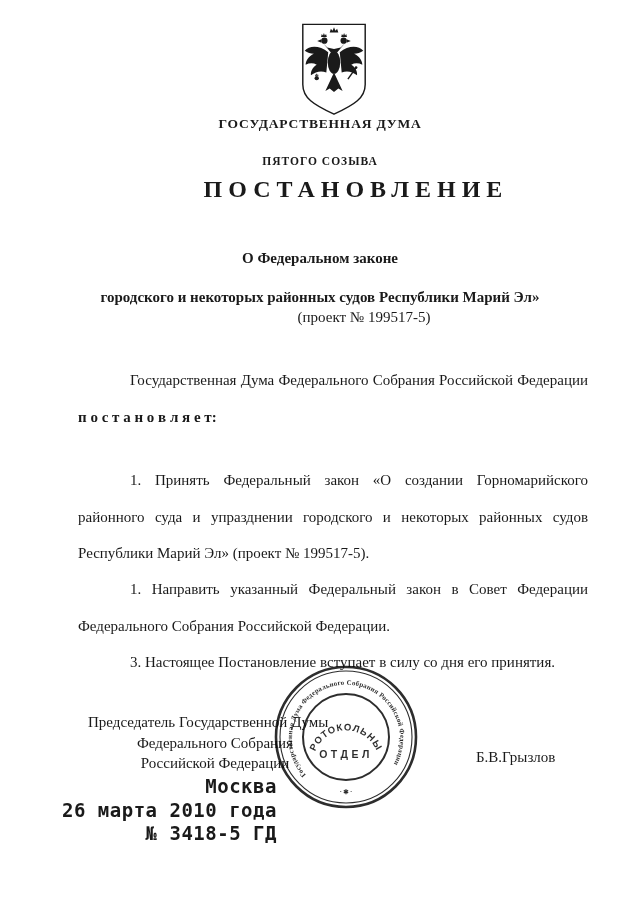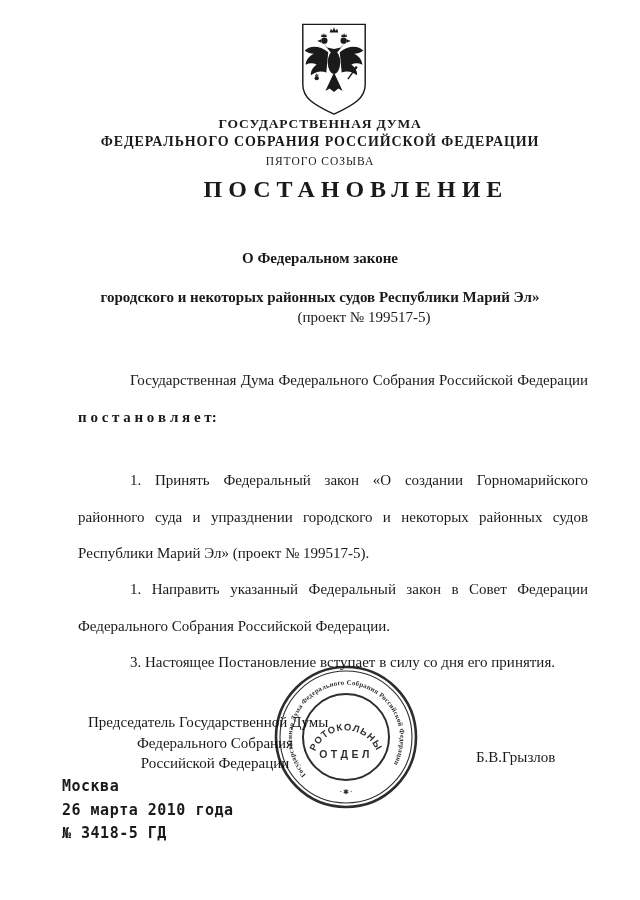--- a/index.html
+++ b/index.html
@@ -14,21 +14,21 @@
   }
   .abs { position:absolute; }
   .centered { left:0; width:640px; text-align:center; }
 
   
   .emblem { left:296px; top:22px; width:76px; height:96px; }
 
   
   .hdr1 { top:116px; font-size:13.5px; font-weight:bold; letter-spacing:0.8px; }
   .hdr2 { top:134px; font-size:14px;   font-weight:bold; letter-spacing:0.9px; }
-  .hdr3 { top:155px; font-size:11.5px; font-weight:normal; letter-spacing:1px; }
+  .hdr3 { top:155px; font-size:11.5px; font-weight:bold; letter-spacing:1px; }
 
   
   .title1 { top:176px; font-size:24px; font-weight:bold; letter-spacing:6px;padding-left:36px; }
   .title2 { top:206px; font-size:20px; font-weight:normal; letter-spacing:3px; word-spacing:14px; }
 
   
   .subj { line-height:19.5px; font-size:15px; font-weight:bold; }
   .subj1 { top:249px; }
   .subj2 { top:268.5px; }
   .subj3 { top:288px; }
@@ -56,22 +56,23 @@
   .stamp {
     left:270px; top:661px; width:152px; height:152px;
     opacity:0.9;
     mix-blend-mode:multiply;
   }
 
   
   .footer {
     left:62px; top:775px;
     font-family:"DejaVu Sans Mono","Liberation Mono",monospace;
-    font-weight:bold; font-size:15px; line-height:23.5px;
+    font-weight:bold; font-size:19px; line-height:23.5px;
     letter-spacing:0.5px;
+    text-align:right;
   }
 </style>
 </head>
 <body>
 
 <div class="page">
 
   <svg class="abs emblem" viewBox="0 0 150 200" aria-hidden="true">
     <g fill="none" stroke="#1a1a1a">
       <path d="M10,5 H140 V130 C140,158 118,172 75,192 C32,172 10,158 10,130 Z" stroke-width="3" fill="#ffffff"></path>
@@ -100,21 +101,20 @@
 
       <circle cx="39" cy="117" r="4.5"></circle>
       <path d="M38,108 h2 v4 h-2 z M35.5,110 h7 v1.8 h-7 z"></path>
 
       <path d="M104,119 L121,95" stroke="#1a1a1a" stroke-width="3"></path>
       <circle cx="121" cy="95" r="2.8"></circle>
     </g>
   </svg>
 
   <div class="abs centered hdr1">ГОСУДАРСТВЕННАЯ ДУМА</div>
-  <div class="abs centered hdr2">ФЕДЕРАЛЬНОГО СОБРАНИЯ РОССИЙСКОЙ ФЕДЕРАЦИИ</div>
   <div class="abs centered hdr3">ПЯТОГО СОЗЫВА</div>
 
   <div class="abs centered title1">ПОСТАНОВЛЕНИЕ</div>
 
   <div class="abs centered subj subj1">О Федеральном законе</div>
   <div class="abs centered subj subj3">городского и некоторых районных судов Республики Марий Эл»</div>
   <div class="abs centered subj subj4">(проект № 199517-5)</div>
 
   <p class="abs body-p intro"><span>Государственная Дума Федерального Собрания Российской Федерации </span><span class="spaced-bold">п о с т а н о в л я е т:</span></p>
 

